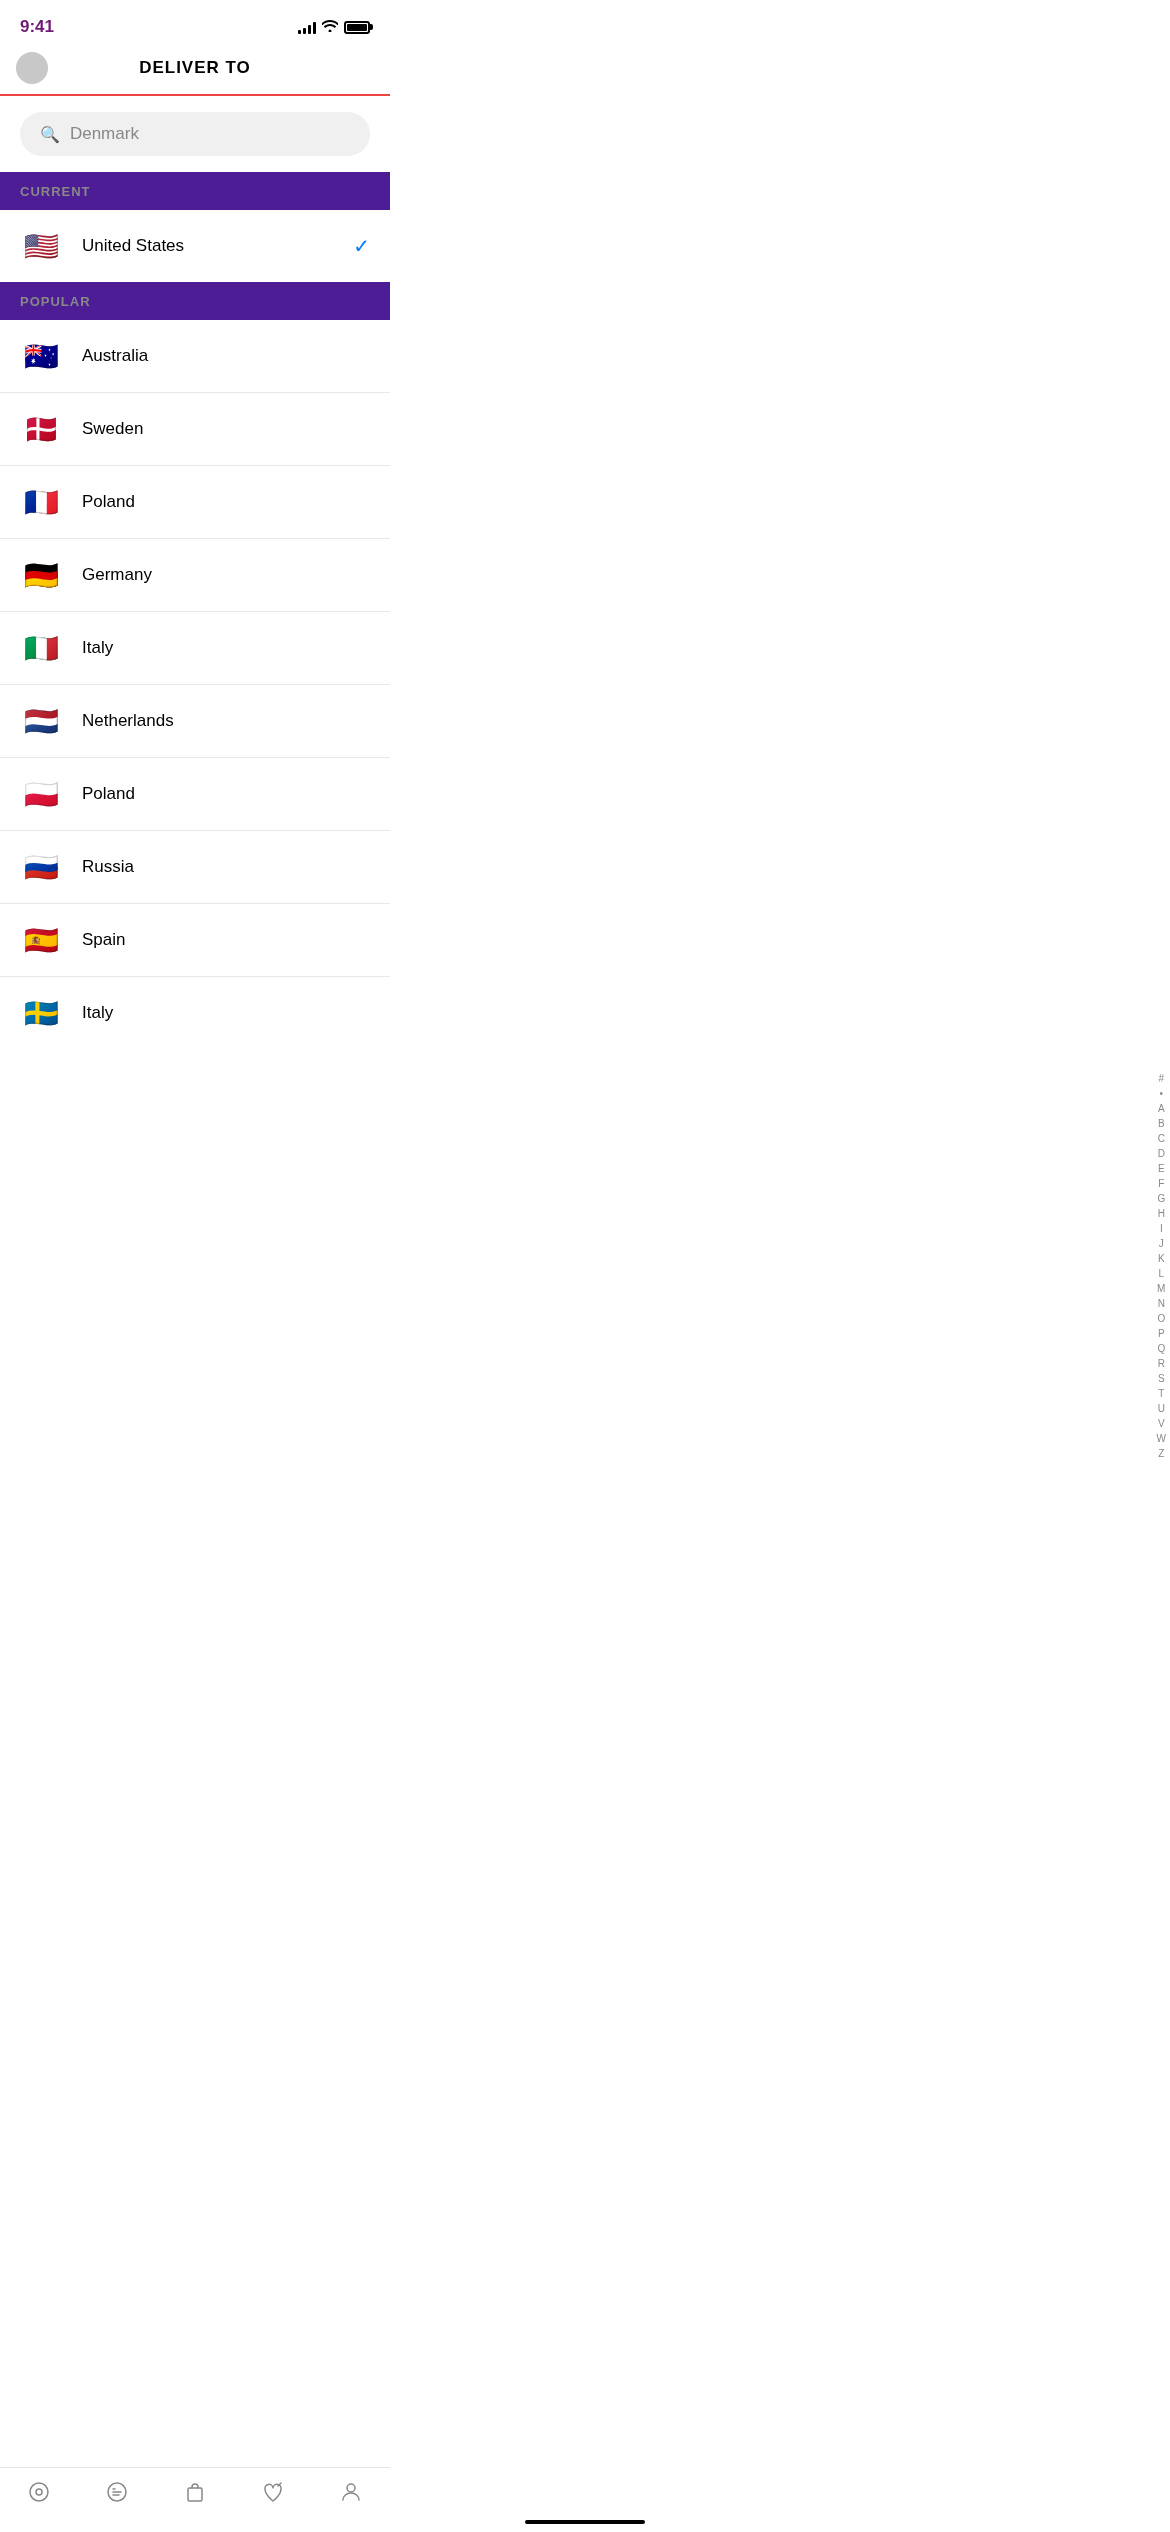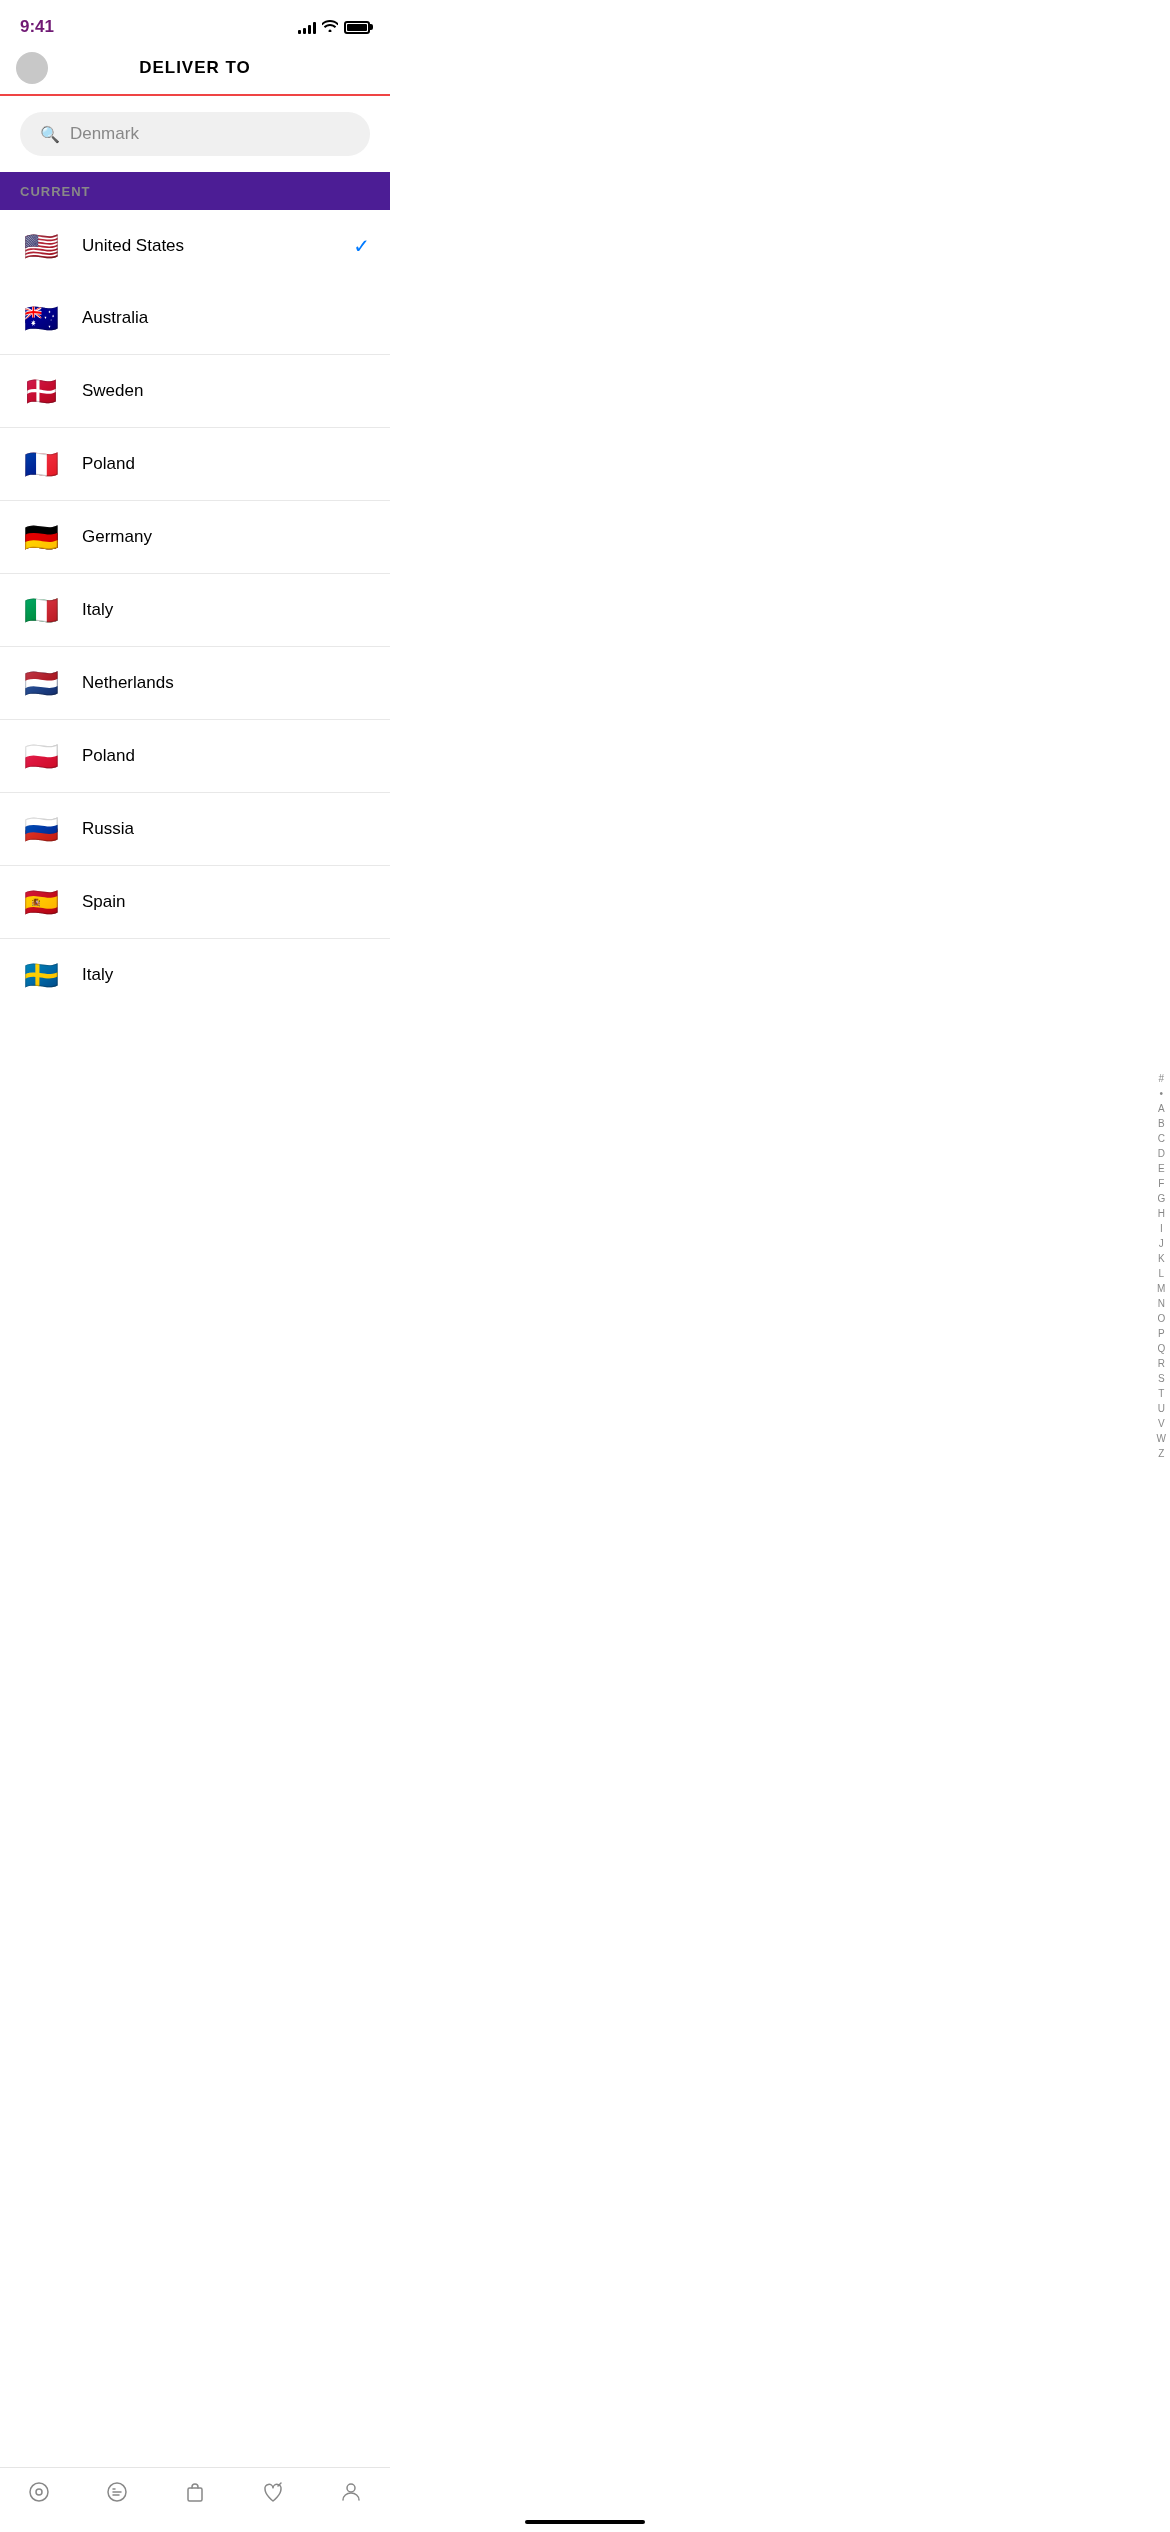--- a/index.html
+++ b/index.html
@@ -274,20 +274,23 @@
   </div>
 
   <div class="country-list">
     <div class="country-item">
       <div class="flag-circle">🇺🇸</div>
       <span class="country-name">United States</span>
       <span class="checkmark">✓</span>
     </div>
   </div>
 
+  <div class="section-header">
+    <span class="section-label">POPULAR</span>
+  </div>
 
   <div class="country-list">
 
     <div class="country-item">
       <div class="flag-circle">🇦🇺</div>
       <span class="country-name">Australia</span>
     </div>
 
     <div class="country-item">
       <div class="flag-circle">🇩🇰</div>

